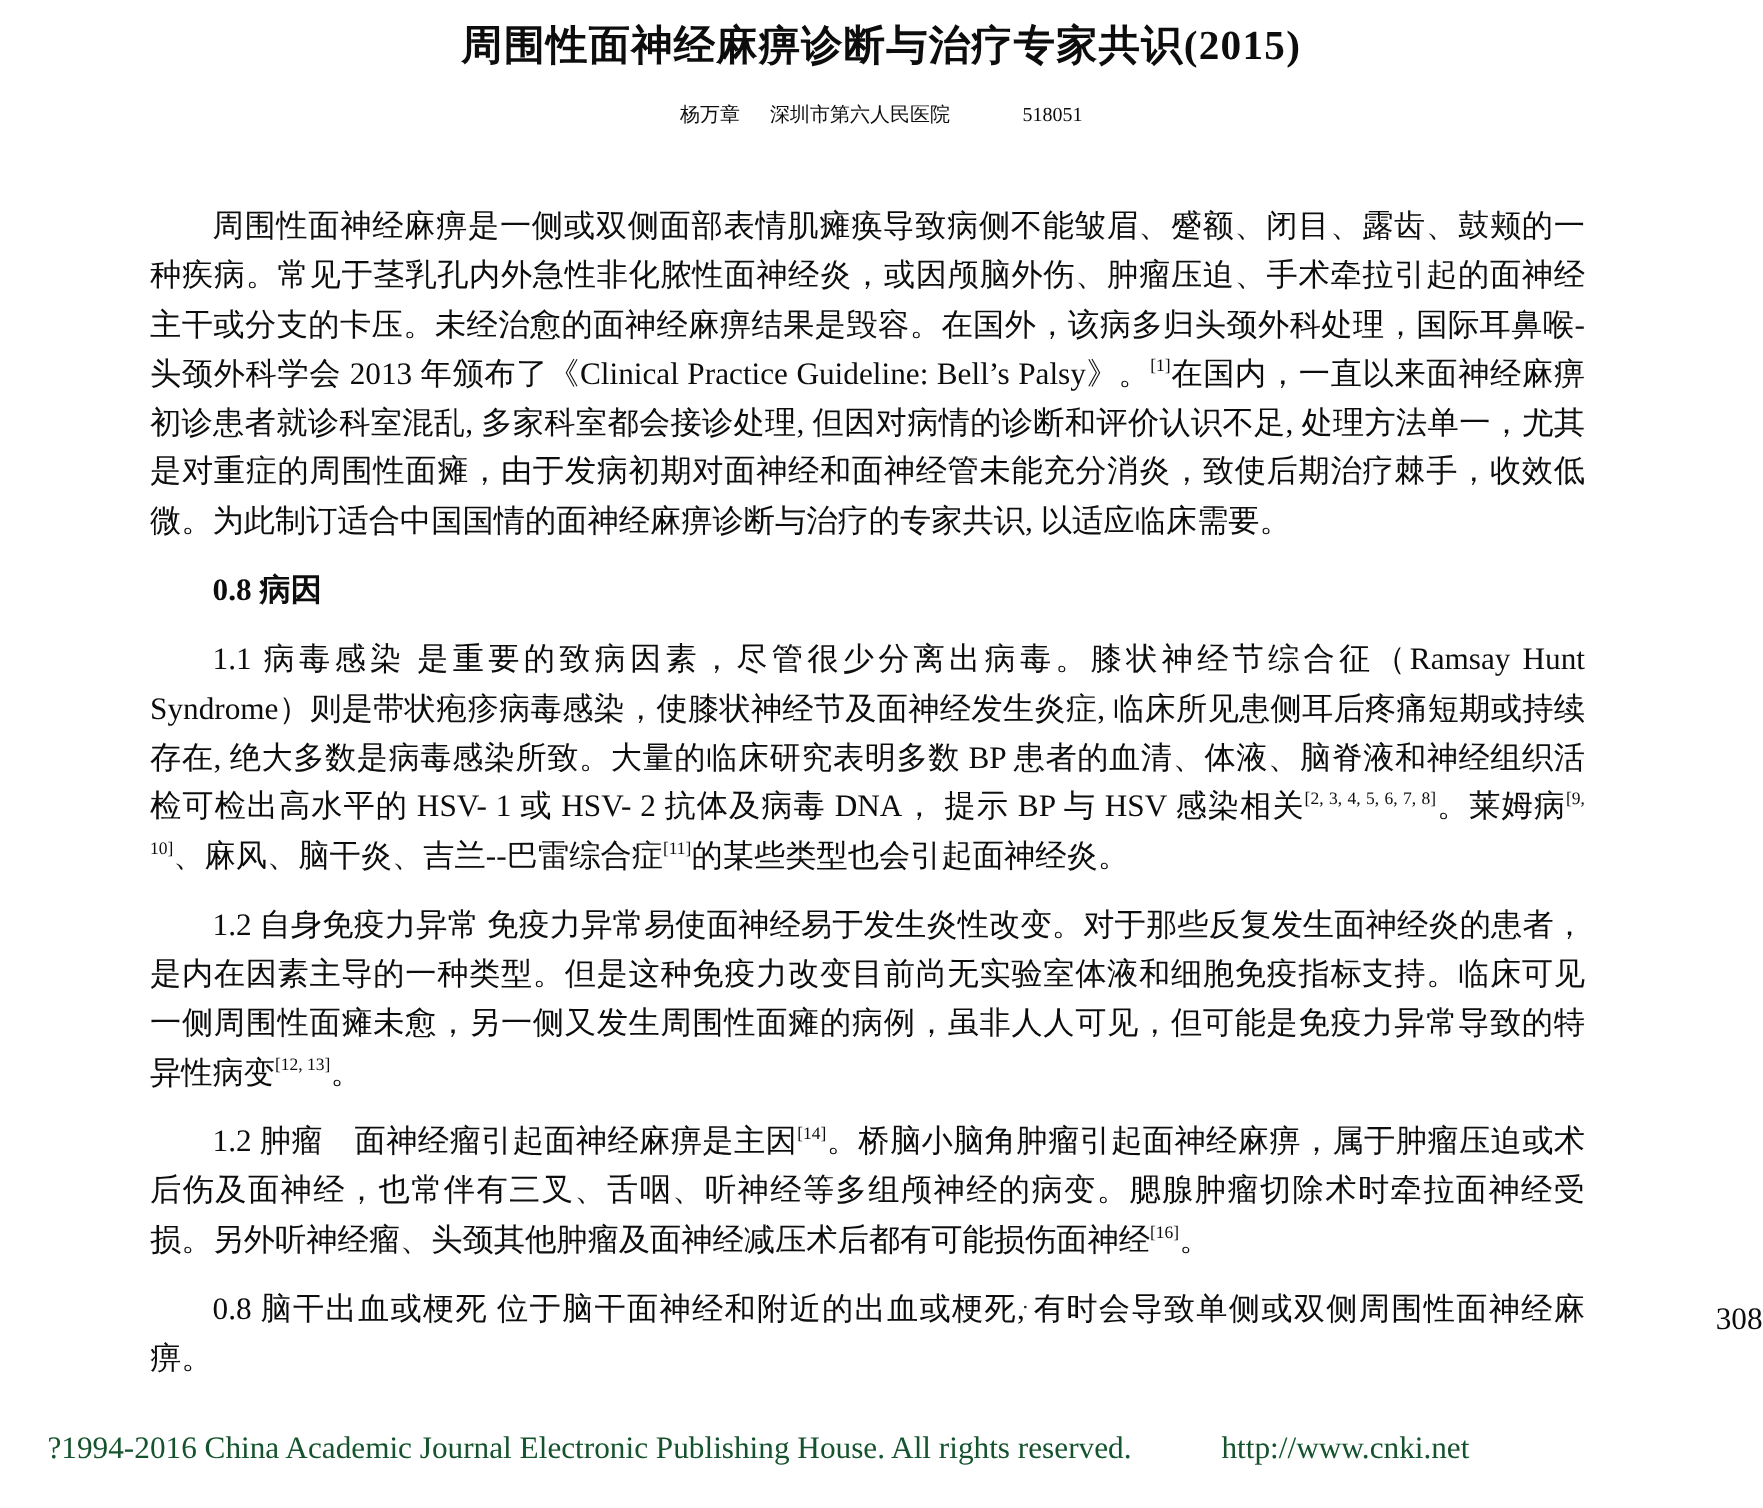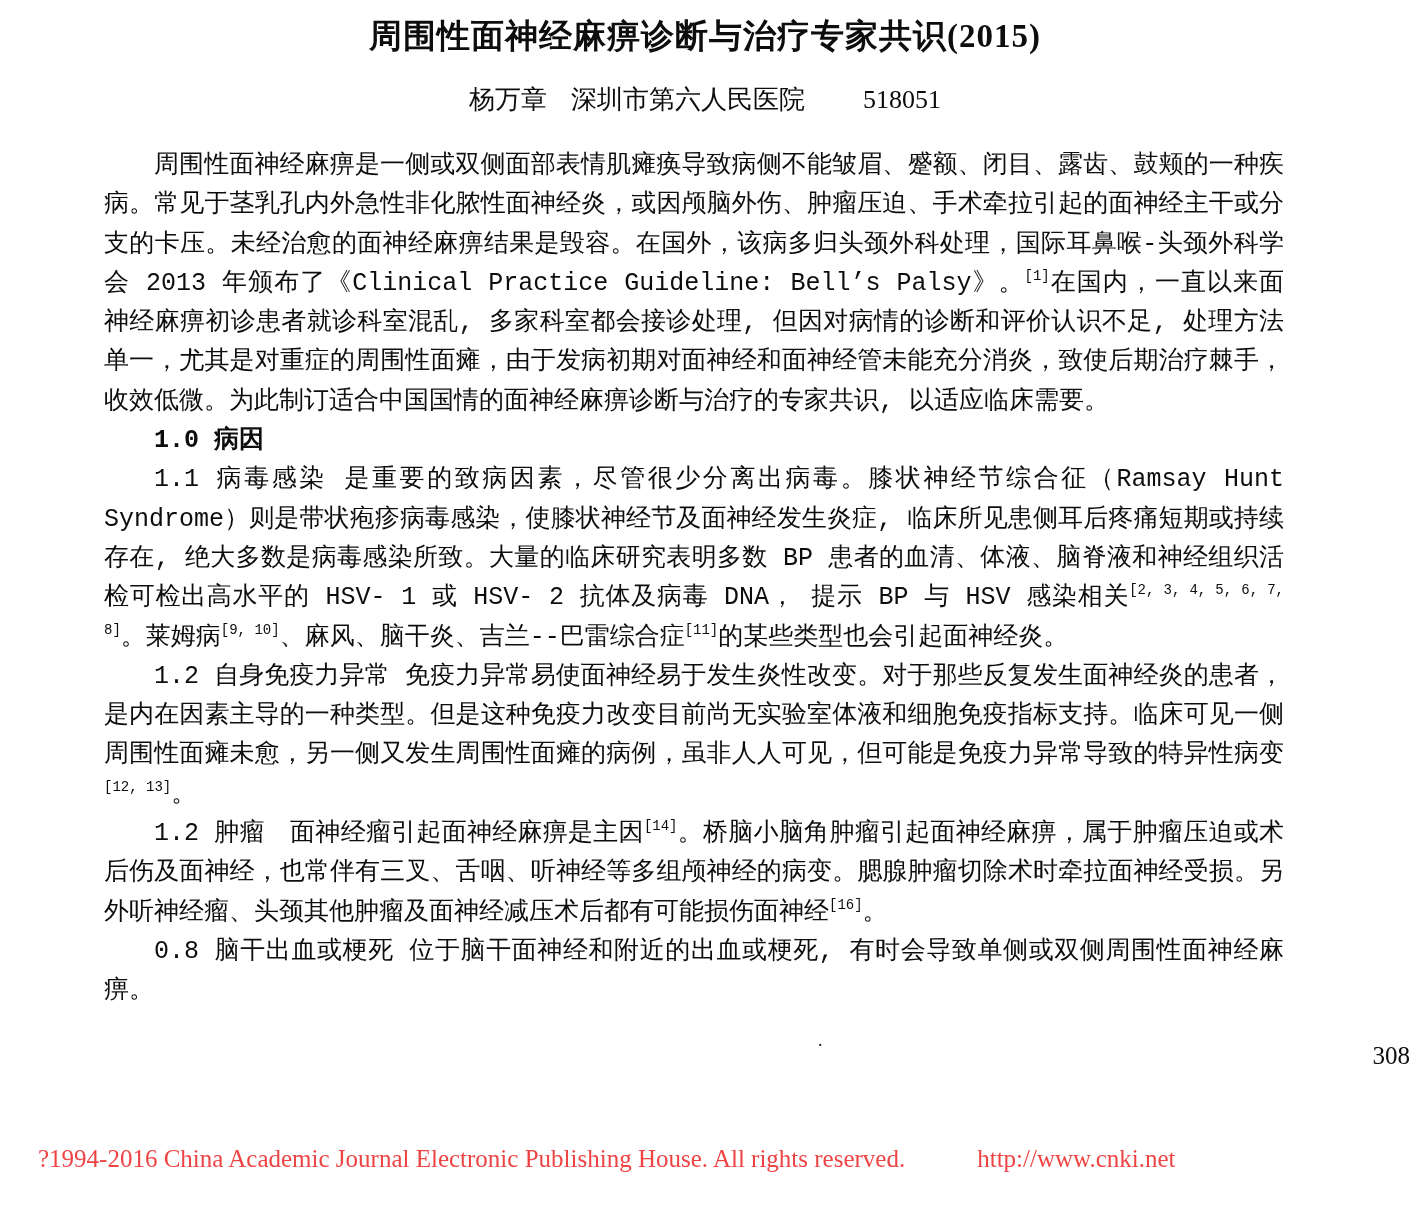--- a/index.html
+++ b/index.html
@@ -28,37 +28,36 @@
     font-weight: bold;
     letter-spacing: 1px;
     margin: 0;
   }
   .author-line {
     position: absolute;
     top: 82px;
     left: 0;
     width: 100%;
     text-align: center;
-    font-size: 26px;
+    font-size: 16px;
   }
   .author-line .sep-1 { display: inline-block; width: 24px; }
   .author-line .sep-2 { display: inline-block; width: 58px; }
   .article-body {
     position: absolute;
     top: 146px;
     left: 104px;
     width: 1180px;
     font-size: 25px;
     line-height: 39.3px;
     text-align: justify;
   }
   .para {
-    margin: 0;
+    margin: 16px;
     text-indent: 2em;
-    font-family: Liberation Mono, monospace;
   }
   .para.heading {
     font-weight: bold;
   }
   sup.cite {
     font-size: 14px;
     line-height: 0;
     vertical-align: 10px;
     letter-spacing: 0;
   }
@@ -76,41 +75,41 @@
     left: 818px;
     font-size: 18px;
     color: #222;
   }
   .footer {
     position: absolute;
     top: 1145px;
     left: 38px;
     width: 1340px;
     font-size: 25px;
-    color: #ef4444;
+    color: #14532d;
     white-space: nowrap;
   }
   .footer .footer-url {
     margin-left: 72px;
   }
 </style>
 </head>
 <body>
 
 <div class="page">
 
   <h1 class="paper-title">周围性面神经麻痹诊断与治疗专家共识(2015)</h1>
 
   <div class="author-line">
     <span>杨万章</span><span class="sep-1"></span><span>深圳市第六人民医院</span><span class="sep-2"></span><span>518051</span>
   </div>
 
   <div class="article-body" id="article-body">
       <p class="para"><span>周围性面神经麻痹是一侧或双侧面部表情肌瘫痪导致病侧不能皱眉、蹙额、闭目、露齿、鼓颊的一种疾病。常见于茎乳孔内外急性非化脓性面神经炎，或因颅脑外伤、肿瘤压迫、手术牵拉引起的面神经主干或分支的卡压。未经治愈的面神经麻痹结果是毁容。在国外，该病多归头颈外科处理，国际耳鼻喉-头颈外科学会 2013 年颁布了《Clinical Practice Guideline: Bell’s Palsy》。</span><sup class="cite">[1]</sup><span>在国内，一直以来面神经麻痹初诊患者就诊科室混乱, 多家科室都会接诊处理, 但因对病情的诊断和评价认识不足, 处理方法单一，尤其是对重症的周围性面瘫，由于发病初期对面神经和面神经管未能充分消炎，致使后期治疗棘手，收效低微。为此制订适合中国国情的面神经麻痹诊断与治疗的专家共识, 以适应临床需要。</span></p>
-      <p class="para heading"><span>1.0 病因</span></p>
+      <p class="para heading"><span>0.8 病因</span></p>
       <p class="para"><span>1.1 病毒感染 是重要的致病因素，尽管很少分离出病毒。膝状神经节综合征（Ramsay Hunt Syndrome）则是带状疱疹病毒感染，使膝状神经节及面神经发生炎症, 临床所见患侧耳后疼痛短期或持续存在, 绝大多数是病毒感染所致。大量的临床研究表明多数 BP 患者的血清、体液、脑脊液和神经组织活检可检出高水平的 HSV- 1 或 HSV- 2 抗体及病毒 DNA， 提示 BP 与 HSV 感染相关</span><sup class="cite">[2, 3, 4, 5, 6, 7, 8]</sup><span>。莱姆病</span><sup class="cite">[9, 10]</sup><span>、麻风、脑干炎、吉兰--巴雷综合症</span><sup class="cite">[11]</sup><span>的某些类型也会引起面神经炎。</span></p>
       <p class="para"><span>1.2 自身免疫力异常 免疫力异常易使面神经易于发生炎性改变。对于那些反复发生面神经炎的患者，是内在因素主导的一种类型。但是这种免疫力改变目前尚无实验室体液和细胞免疫指标支持。临床可见一侧周围性面瘫未愈，另一侧又发生周围性面瘫的病例，虽非人人可见，但可能是免疫力异常导致的特异性病变</span><sup class="cite">[12, 13]</sup><span>。</span></p>
       <p class="para"><span>1.2 肿瘤　面神经瘤引起面神经麻痹是主因</span><sup class="cite">[14]</sup><span>。桥脑小脑角肿瘤引起面神经麻痹，属于肿瘤压迫或术后伤及面神经，也常伴有三叉、舌咽、听神经等多组颅神经的病变。腮腺肿瘤切除术时牵拉面神经受损。另外听神经瘤、头颈其他肿瘤及面神经减压术后都有可能损伤面神经</span><sup class="cite">[16]</sup><span>。</span></p>
       <p class="para"><span>0.8 脑干出血或梗死 位于脑干面神经和附近的出血或梗死, 有时会导致单侧或双侧周围性面神经麻痹。</span></p>
     </div>
 
   <div class="stray-dot">.</div>
 
   <div class="page-number">308</div>
 

